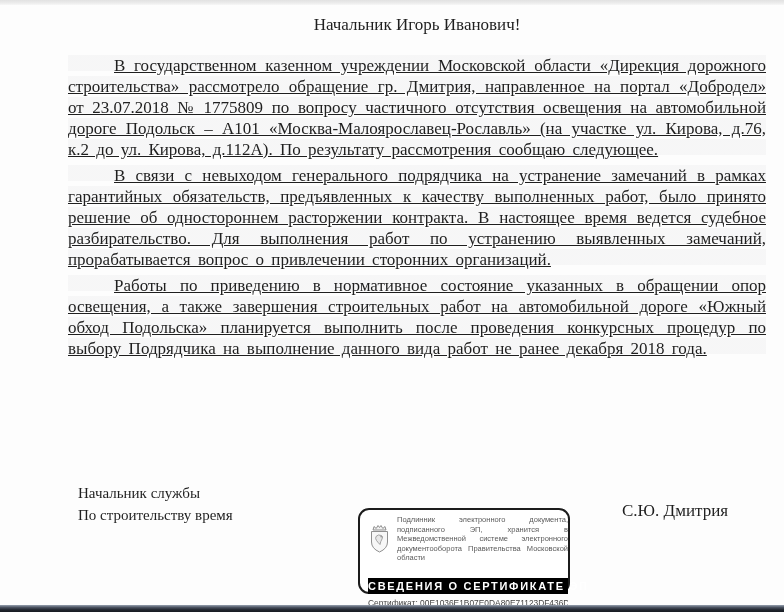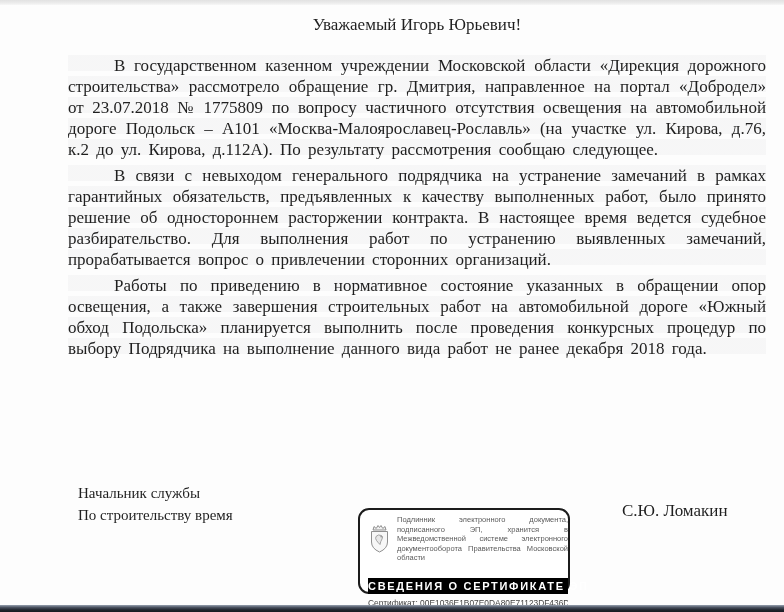--- a/index.html
+++ b/index.html
@@ -31,20 +31,21 @@
   .body-text p{
     margin:0;
     font-size:17px;
     line-height:21px;
     text-align:justify;
     text-indent:46px;
     word-spacing:3px;
     background-image:repeating-linear-gradient(180deg,
       rgba(125,125,135,0.05) 0px, rgba(125,125,135,0.05) 16px,
       rgba(255,255,255,0) 16px, rgba(255,255,255,0) 21px);
+    text-decoration:underline;
   }
   .body-text p + p{margin-top:5px;}
   .sig-block{
     position:absolute;left:78px;top:482px;
     font-size:15px;line-height:22px;
   }
   .sig-name{
     position:absolute;left:622px;top:500px;
     font-size:17px;line-height:21px;white-space:nowrap;
   }
@@ -76,35 +77,35 @@
   .stamp-lines{margin-top:3px;font-size:8.4px;line-height:12.4px;color:#424242;}
   .stamp-lines div{white-space:nowrap;overflow:hidden;}
 </style>
 </head>
 <body>
 
 <div class="page">
   <div class="edge-top"></div>
 
   <div class="doc">
-    <div class="salutation">Уважаемый Игорь Юрьевич!</div>
+    <div class="salutation">Начальник Игорь Иванович!</div>
 
     <div class="body-text">
       <p>В государственном казенном учреждении Московской области «Дирекция дорожного строительства» рассмотрело обращение гр. Дмитрия, направленное на портал «Добродел» от 23.07.2018 № 1775809 по вопросу частичного отсутствия освещения на автомобильной дороге Подольск – А101 «Москва-Малоярославец-Рославль» (на участке ул. Кирова, д.76, к.2 до ул. Кирова, д.112А). По результату рассмотрения сообщаю следующее.</p>
       <p>В связи с невыходом генерального подрядчика на устранение замечаний в рамках гарантийных обязательств, предъявленных к качеству выполненных работ, было принято решение об одностороннем расторжении контракта. В настоящее время ведется судебное разбирательство. Для выполнения работ по устранению выявленных замечаний, прорабатывается вопрос о привлечении сторонних организаций.</p>
       <p>Работы по приведению в нормативное состояние указанных в обращении опор освещения, а также завершения строительных работ на автомобильной дороге «Южный обход Подольска» планируется выполнить после проведения конкурсных процедур по выбору Подрядчика на выполнение данного вида работ не ранее декабря 2018 года.</p>
     </div>
   </div>
 
   <div class="sig-block">
     <div>Начальник службы</div>
     <div>По строительству время</div>
   </div>
 
-  <div class="sig-name">С.Ю. Ломакин</div>
+  <div class="sig-name">С.Ю. Дмитрия</div>
 
   <div class="stamp">
     <div class="stamp-top">
       <span class="stamp-emblem">
         <svg width="23" height="31" viewBox="0 0 23 31" fill="none" xmlns="http://www.w3.org/2000/svg">
           <path d="M5 7 L6 3.5 L8.2 5.5 L10 2.5 L11.5 4.5 L13 2.5 L14.8 5.5 L17 3.5 L18 7 Z" stroke="#8f8f8f" stroke-width="1" fill="#f2f2f2"></path>
           <path d="M3.5 8.5 H19.5 V19 Q19.5 25.5 11.5 29 Q3.5 25.5 3.5 19 Z" stroke="#8f8f8f" stroke-width="1" fill="#f7f7f7"></path>
           <path d="M8 13.5 Q10 11 13.5 12.5 Q15.5 13.5 14 16 Q12.5 18.5 12 21.5 Q10 19.5 8.5 17.5 Q7 15.5 8 13.5 Z" stroke="#9a9a9a" stroke-width="0.9" fill="#e8e8e8"></path>
           <circle cx="13.2" cy="13.6" r="0.9" fill="#9a9a9a"></circle>
         </svg>

